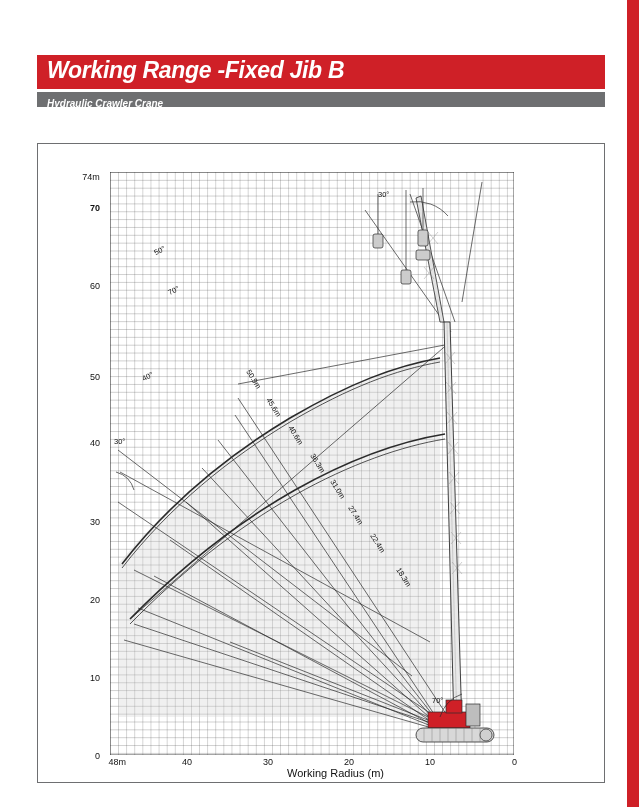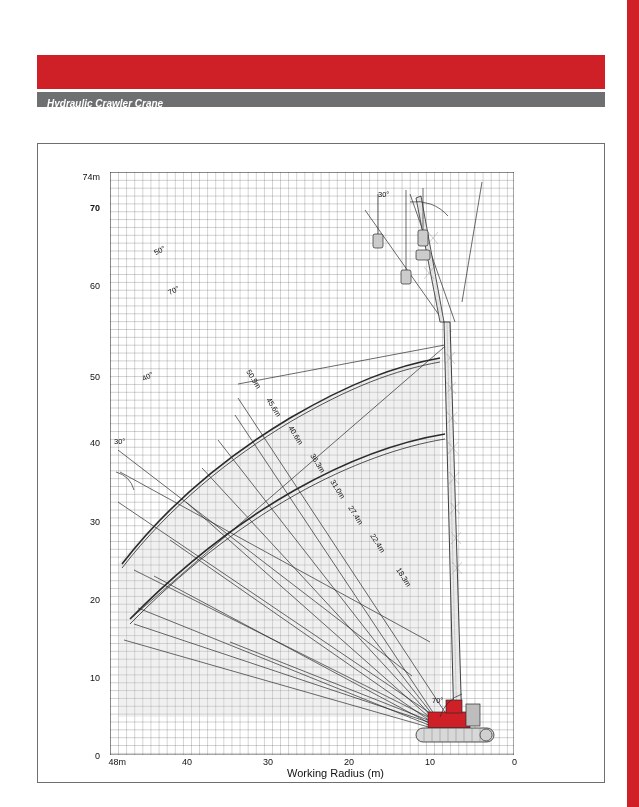--- a/index.html
+++ b/index.html
@@ -128,27 +128,28 @@
   }
 </style>
 </head>
 <body>
 
 <div class="page">
 
   <div class="right-bar"></div>
 
   <div class="header-band"></div>
+  <div class="header-title">Working Range -Fixed Jib B</div>
 
   <div class="subheader-band"></div>
   <div class="subheader-title">Hydraulic Crawler Crane</div>
 
   <div class="chart-frame"></div>
 
-  <div class="axis-label-y" style="left:70px; top:172px;">74m</div>
+  <div class="axis-label-y" style="left:76px; top:172px;text-align:center;">74m</div>
   <div class="axis-label-y" style="left:70px; top:203px;font-weight:bold;">70</div>
   <div class="axis-label-y" style="left:70px; top:281px;">60</div>
   <div class="axis-label-y" style="left:70px; top:372px;">50</div>
   <div class="axis-label-y" style="left:70px; top:438px;">40</div>
   <div class="axis-label-y" style="left:70px; top:517px;">30</div>
   <div class="axis-label-y" style="left:70px; top:595px;">20</div>
   <div class="axis-label-y" style="left:70px; top:673px;">10</div>
   <div class="axis-label-y" style="left:70px; top:751px;">0</div>
 
   <div class="axis-label-x" style="left:96px; top:757px;">48m</div>

